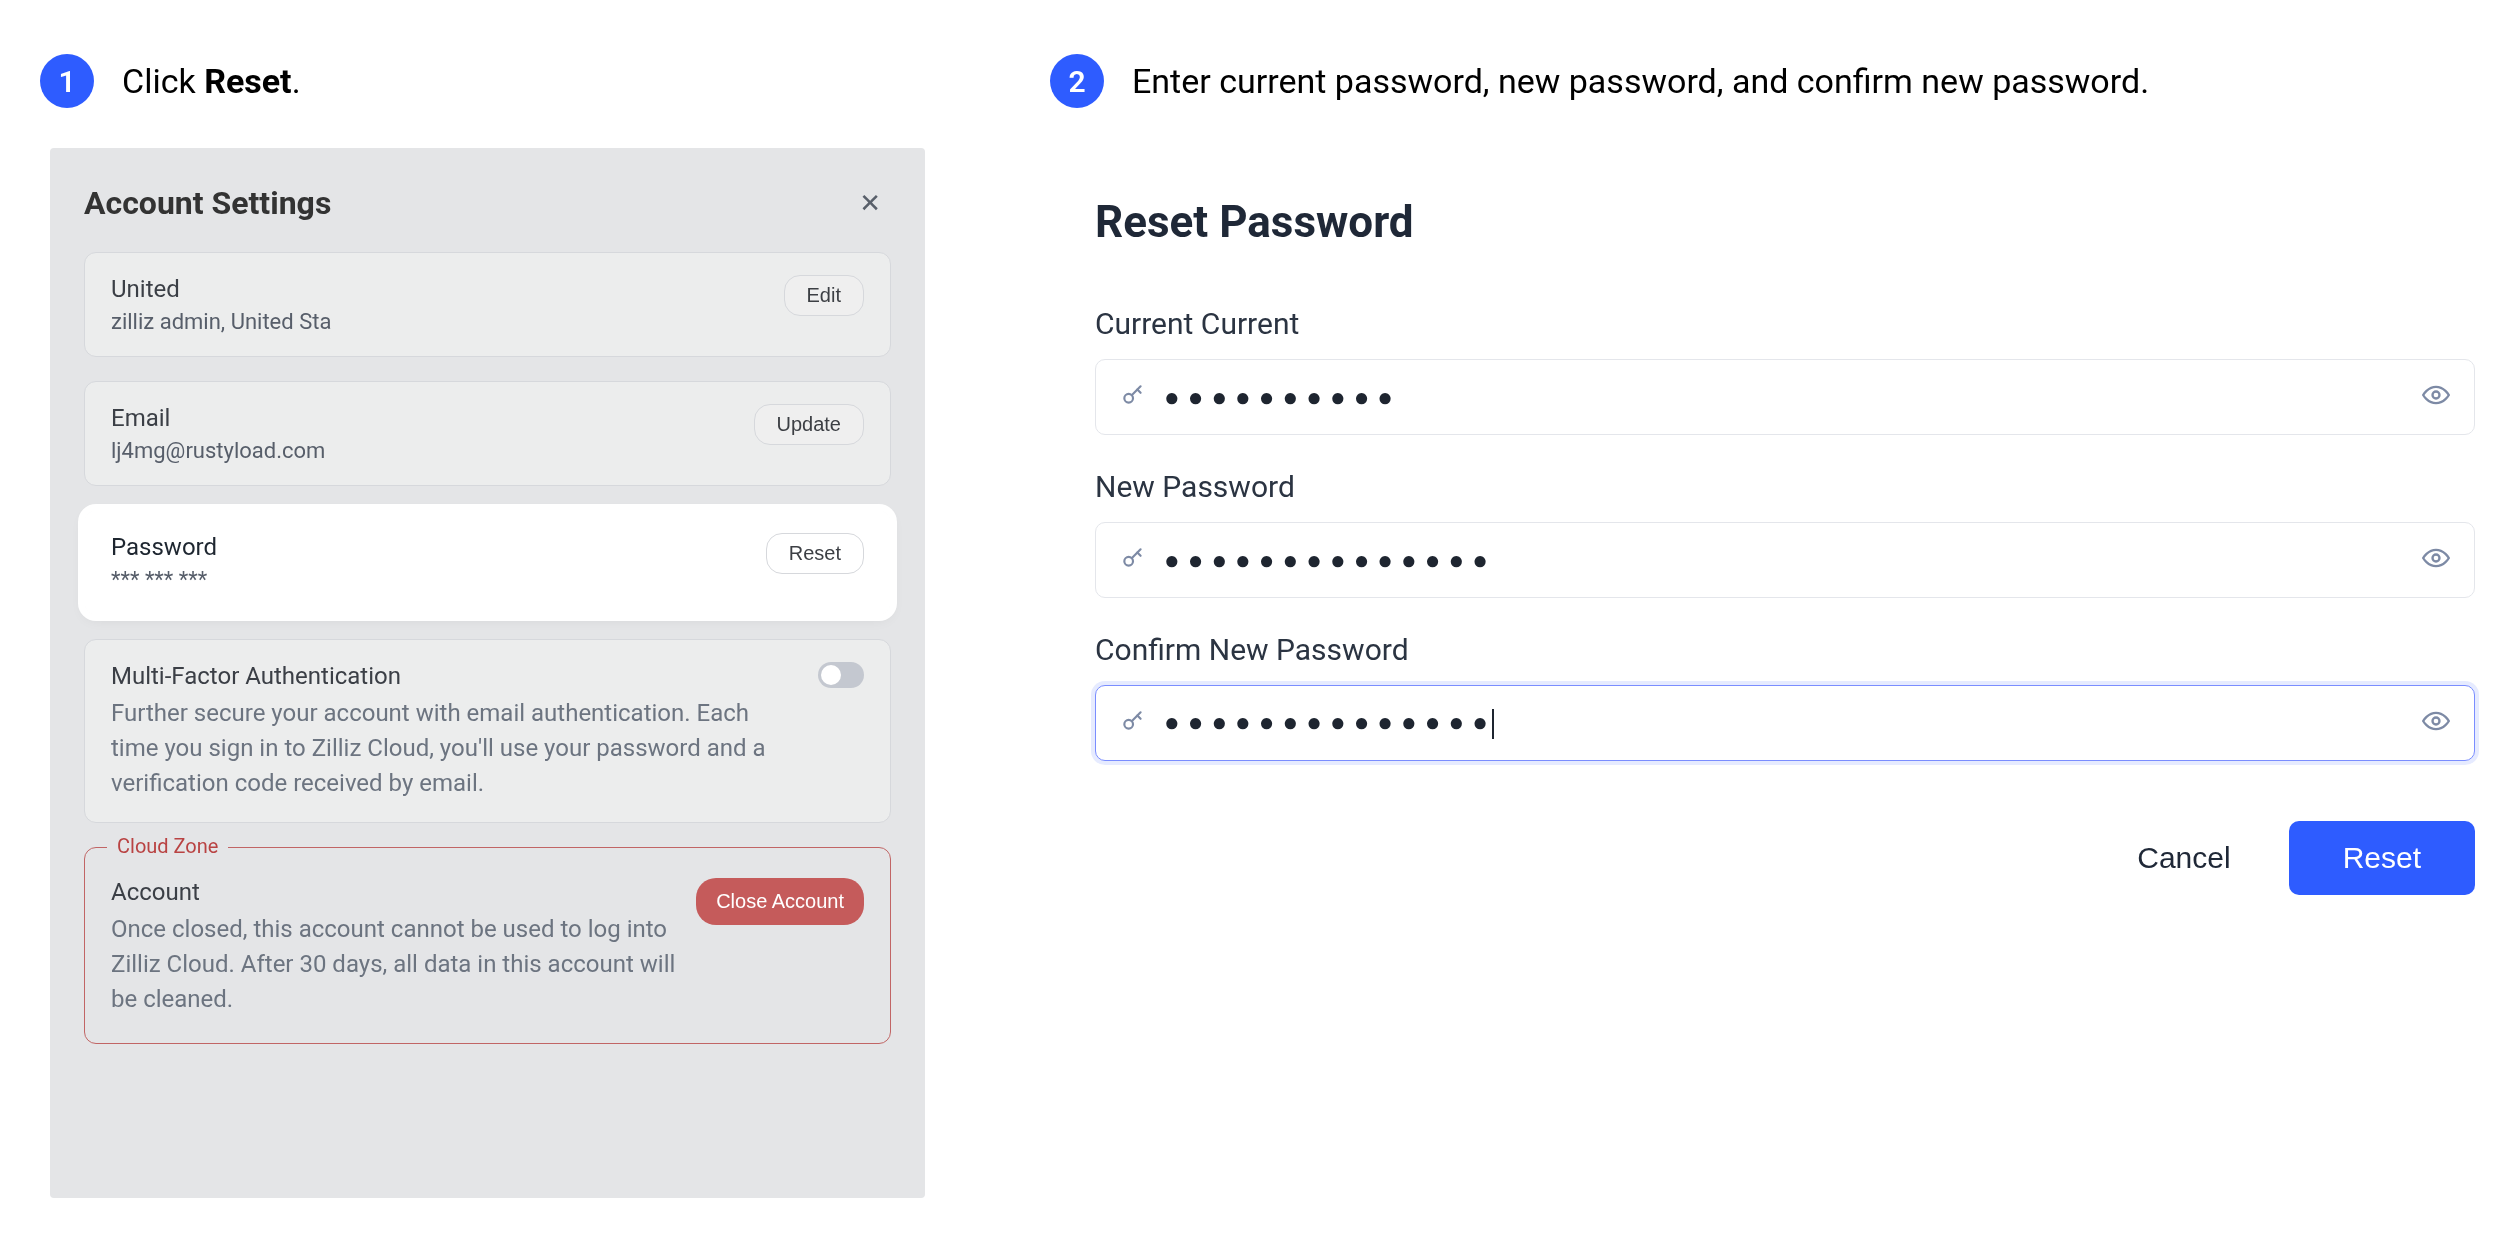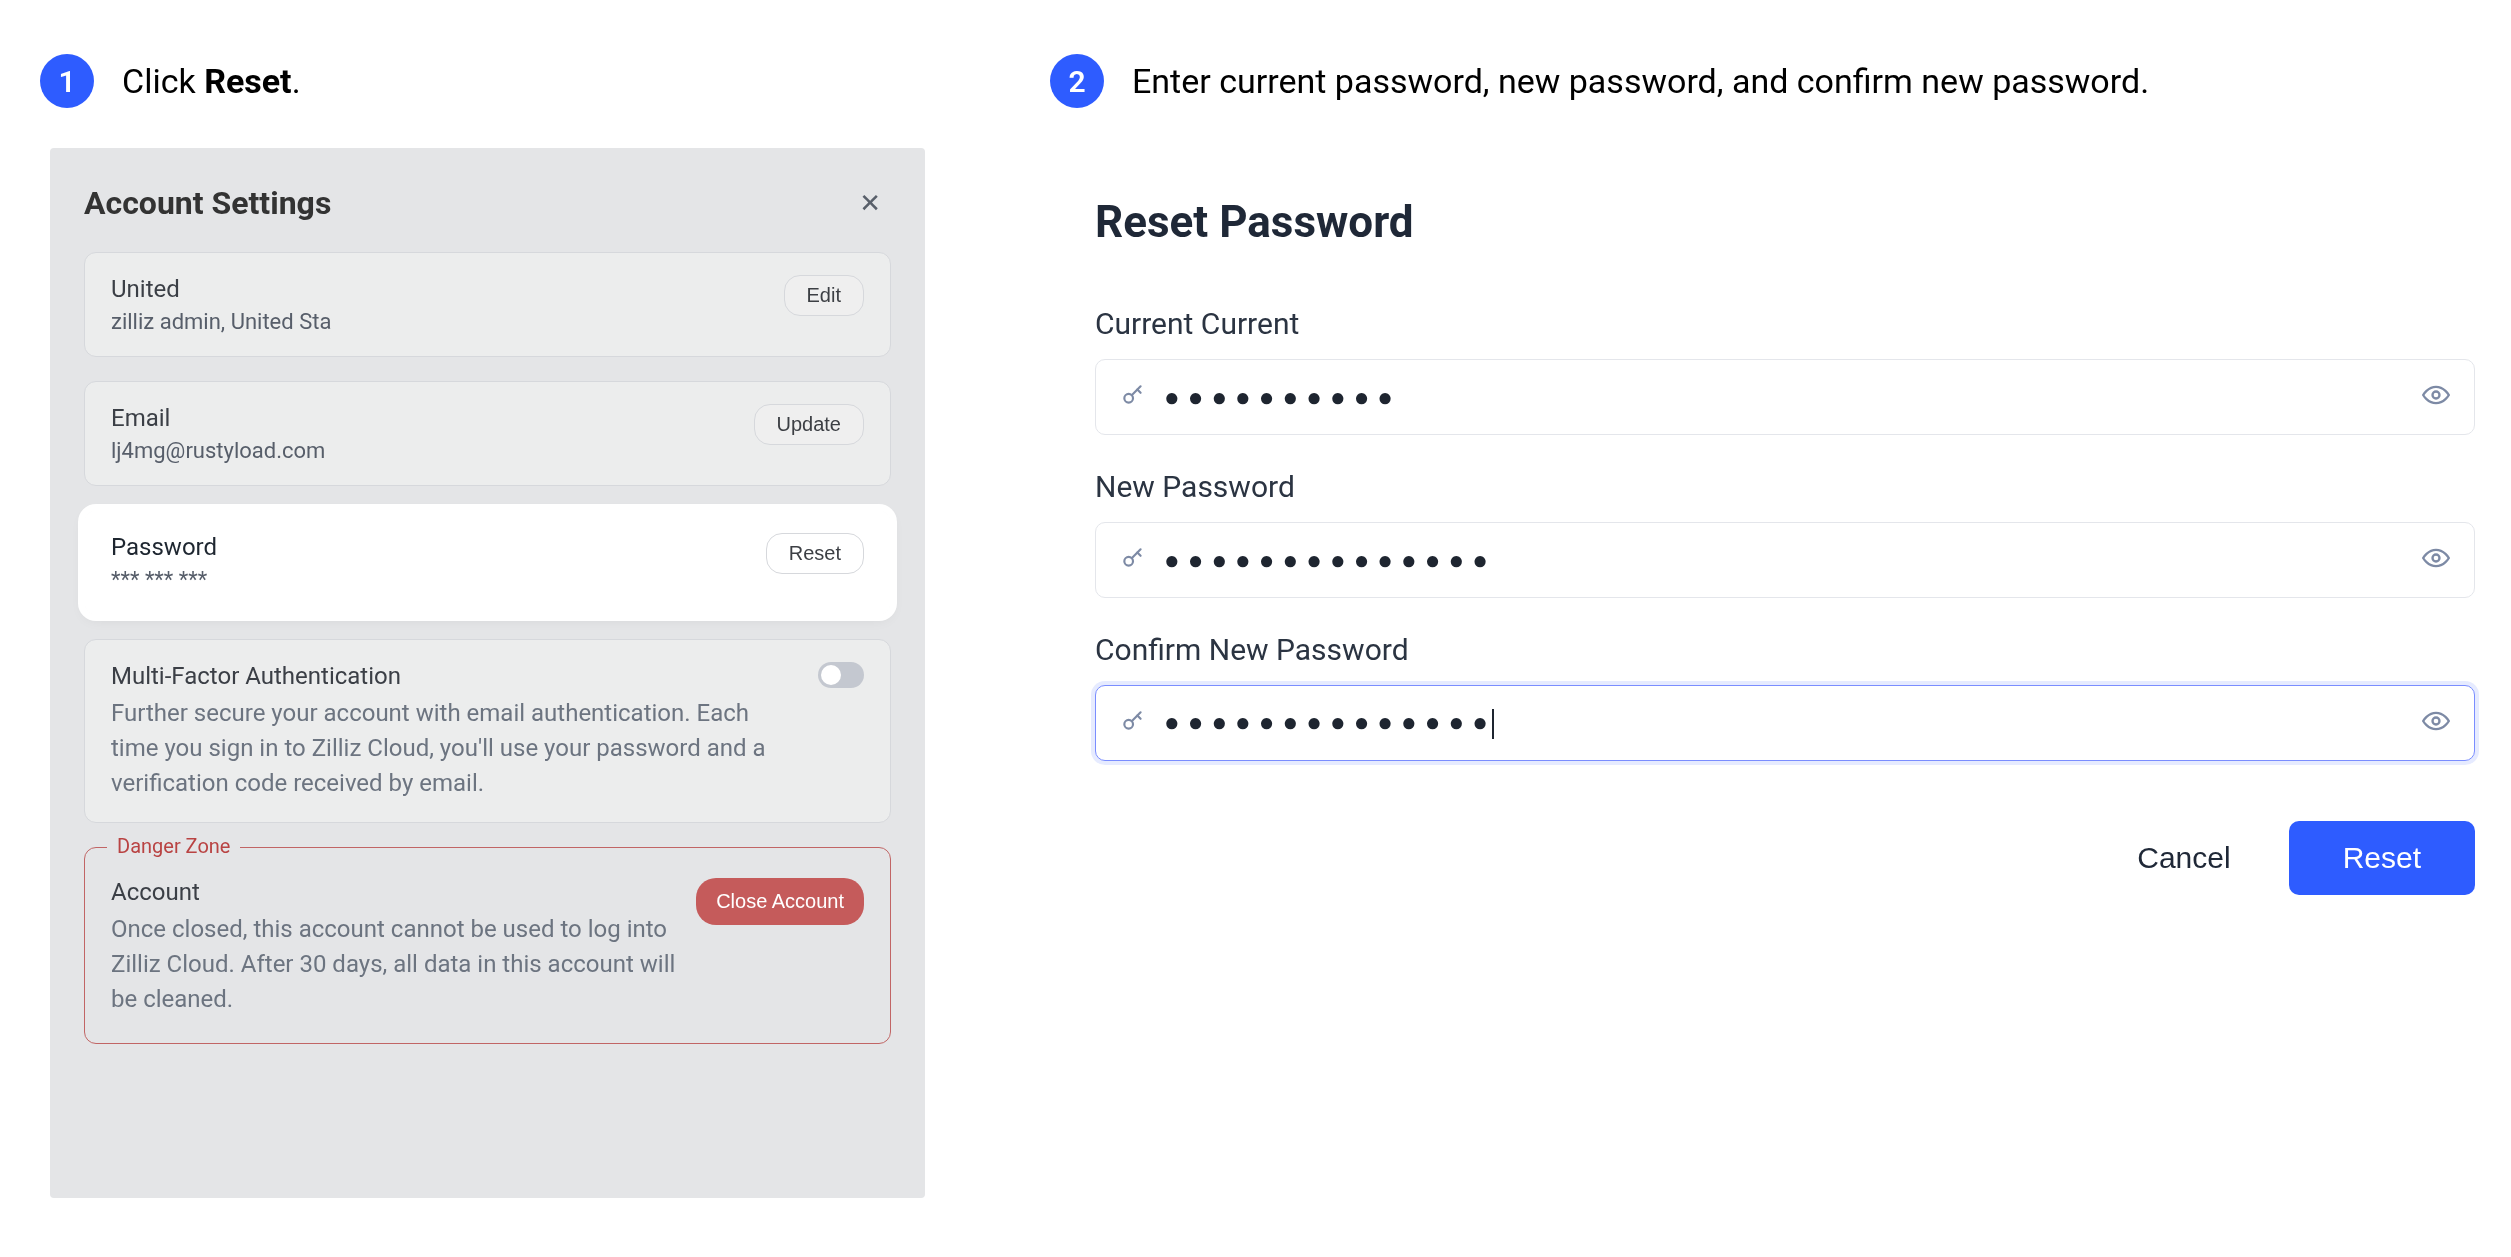--- a/index.html
+++ b/index.html
@@ -220,21 +220,21 @@
 
     <div class="card">
       <div class="card-body">
         <div class="card-heading">Multi-Factor Authentication</div>
         <div class="card-desc">Further secure your account with email authentication. Each time you sign in to Zilliz Cloud, you'll use your password and a verification code received by email.</div>
       </div>
       <div class="toggle"></div>
     </div>
 
     <div class="danger-card">
-      <div class="danger-legend">Danger Zone</div>
+      <div class="danger-legend">Cloud Zone</div>
       <div class="card-body">
         <div class="card-heading" style="color:#3b3f46">Account</div>
         <div class="card-desc">Once closed, this account cannot be used to log into Zilliz Cloud. After 30 days, all data in this account will be cleaned.</div>
       </div>
       <button class="danger-btn">Close Account</button>
     </div>
   </div>
 
   <div class="right-panel">
     <div class="rp-title">Reset Password</div>

